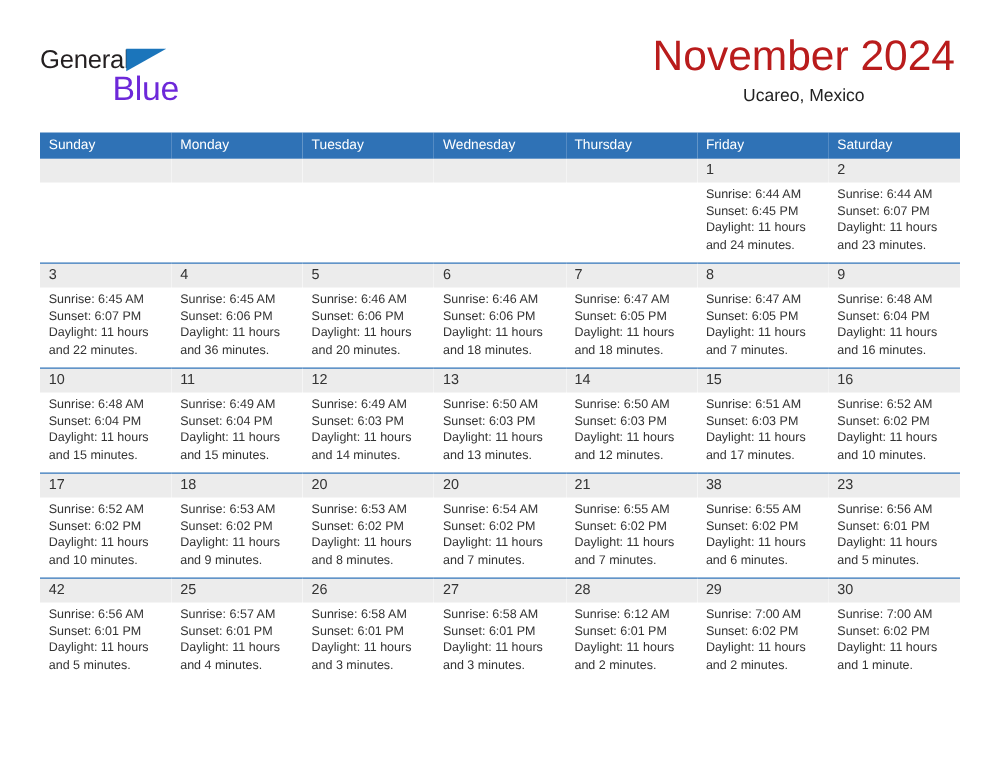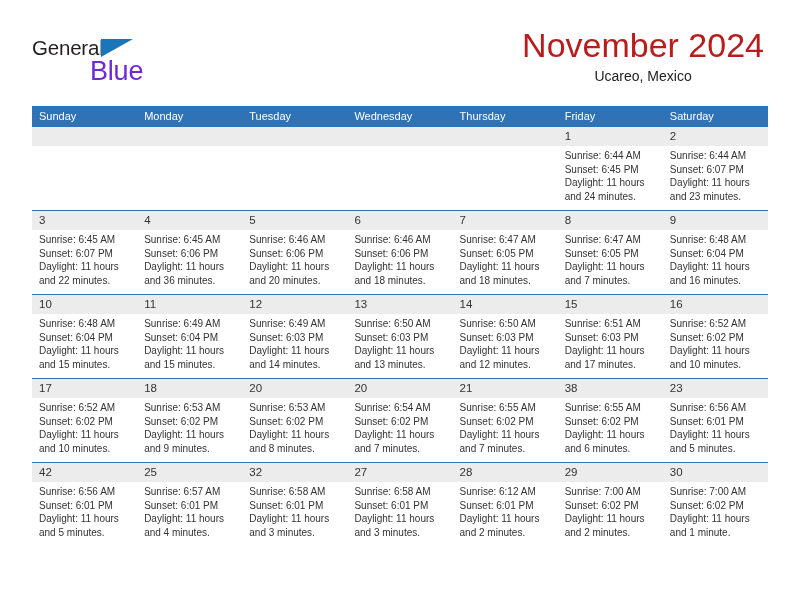--- a/index.html
+++ b/index.html
@@ -452,21 +452,21 @@
           <td class="day-cell">
             <div class="daynum">25</div>
             <div class="detail">
               <div>Sunrise: 6:57 AM</div>
               <div>Sunset: 6:01 PM</div>
               <div>Daylight: 11 hours</div>
               <div>and 4 minutes.</div>
             </div>
           </td>
           <td class="day-cell">
-            <div class="daynum">32</div>
+            <div class="daynum">26</div>
             <div class="detail">
               <div>Sunrise: 6:58 AM</div>
               <div>Sunset: 6:01 PM</div>
               <div>Daylight: 11 hours</div>
               <div>and 3 minutes.</div>
             </div>
           </td>
           <td class="day-cell">
             <div class="daynum">27</div>
             <div class="detail">

